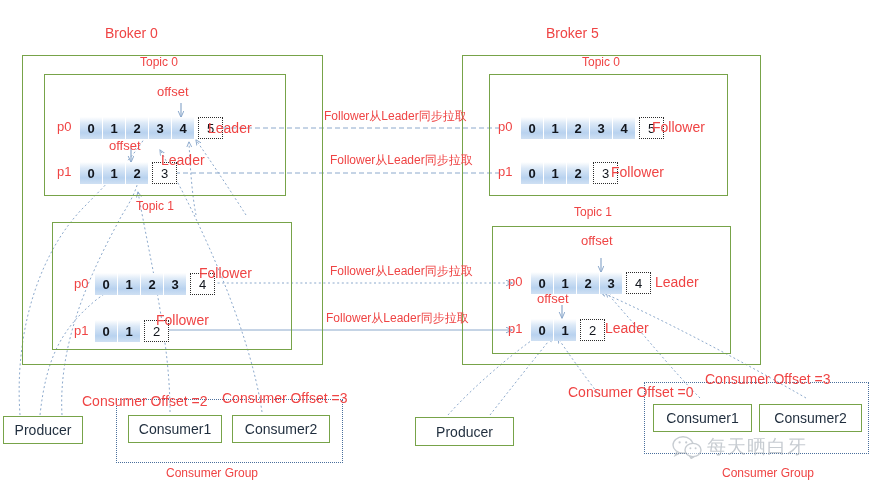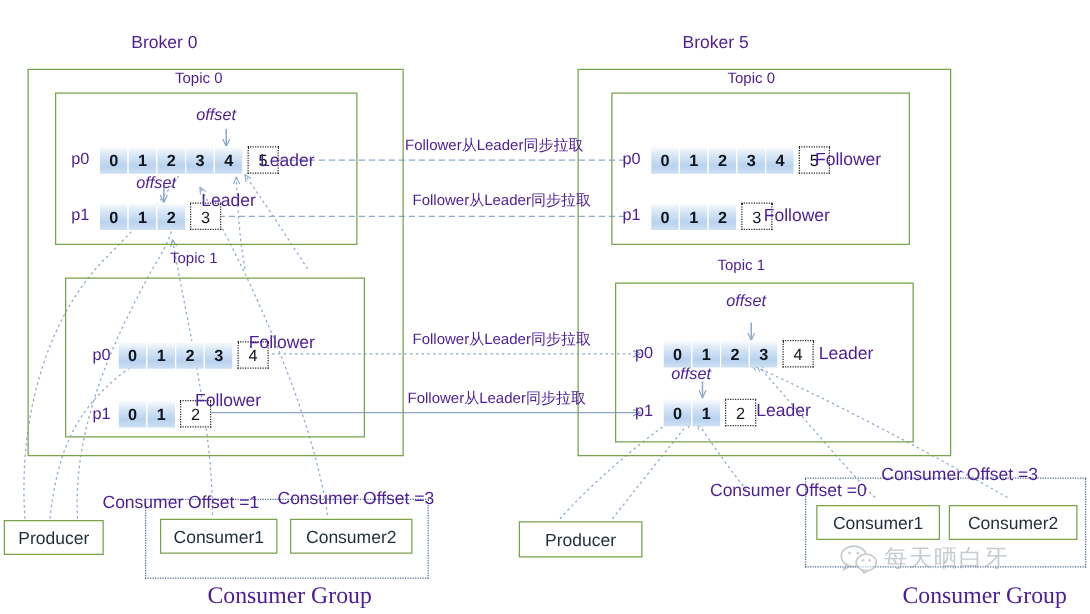--- a/index.html
+++ b/index.html
@@ -52,31 +52,31 @@
     font-size: 14px;
     color: #1f2d3d;
     white-space: nowrap;
   }
 
   
   .lbl {
     position: absolute;
     z-index: 5;
     white-space: nowrap;
-    color: #4c1d95;
+    color: #ef4444;
     background: transparent;
   }
   .lbl-broker  { font-size: 14px; }
   .lbl-topic   { font-size: 12px; }
-  .lbl-offset  { font-size: 13px; font-style: italic; }
+  .lbl-offset  { font-size: 13px; }
   .lbl-role    { font-size: 14px; }
   .lbl-pname   { font-size: 13px; }
   .lbl-sync    { font-size: 12px; }
   .lbl-coff    { font-size: 14px; }
-  .lbl-cgroup  { font-size: 19px; font-family: Liberation Serif, serif; }
+  .lbl-cgroup  { font-size: 12px; }
 
   
   .partition {
     position: absolute;
     display: flex;
     align-items: stretch;
     z-index: 5;
     height: 22px;
   }
   .cell {
@@ -296,21 +296,21 @@
   </div>
   <div class="lbl lbl-role abs" style="left:605px; top:320px;">Leader</div>
 
   <div class="lbl lbl-sync abs" style="left:324px; top:108px;">Follower从Leader同步拉取</div>
   <div class="lbl lbl-sync abs" style="left:330px; top:152px;">Follower从Leader同步拉取</div>
   <div class="lbl lbl-sync abs" style="left:330px; top:263px;">Follower从Leader同步拉取</div>
   <div class="lbl lbl-sync abs" style="left:326px; top:310px;">Follower从Leader同步拉取</div>
 
   <div class="node-box" style="left:3px; top:416px; width:80px; height:28px;">Producer</div>
 
-  <div class="lbl lbl-coff abs" style="left:82px; top:393px;">Consumer Offset =1</div>
+  <div class="lbl lbl-coff abs" style="left:82px; top:393px;">Consumer Offset =2</div>
   <div class="lbl lbl-coff abs" style="left:222px; top:390px;">Consumer Offset =3</div>
 
   <div class="dotted-box" style="left:116px; top:399px; width:227px; height:64px;"></div>
 
   <div class="node-box" style="left:128px; top:415px; width:94px; height:28px;">Consumer1</div>
   <div class="node-box" style="left:232px; top:415px; width:98px; height:28px;">Consumer2</div>
 
   <div class="lbl lbl-cgroup abs" style="left:166px; top:466px;">Consumer Group</div>
 
   <div class="node-box" style="left:415px; top:417px; width:99px; height:29px;">Producer</div>

